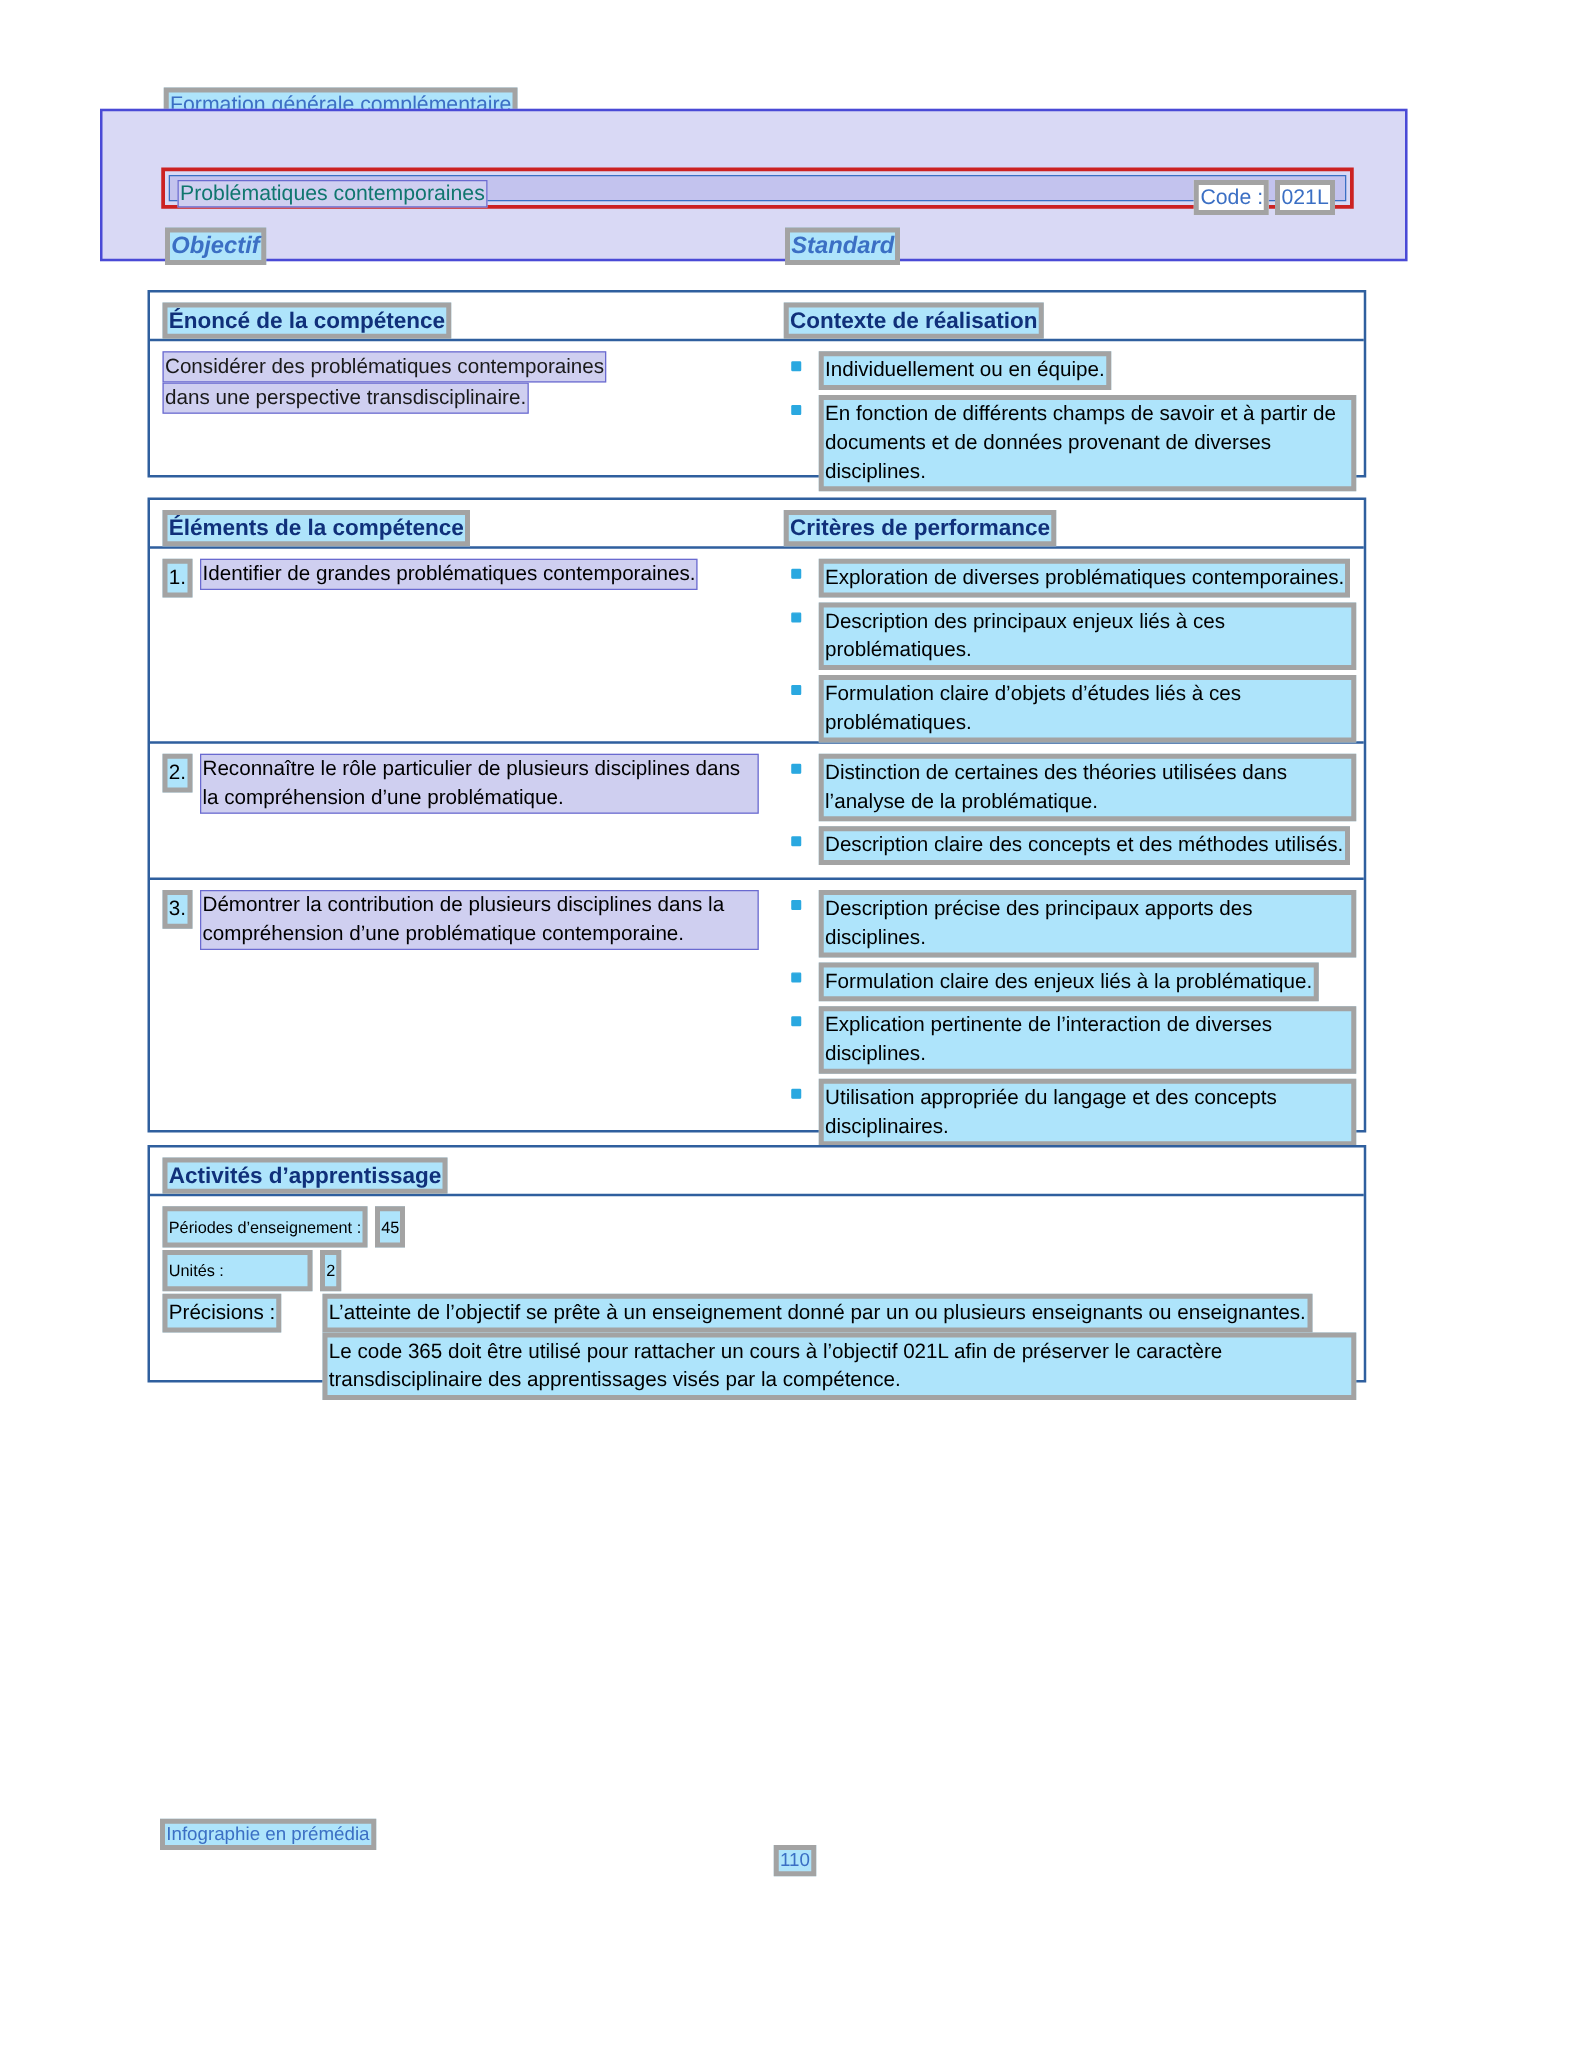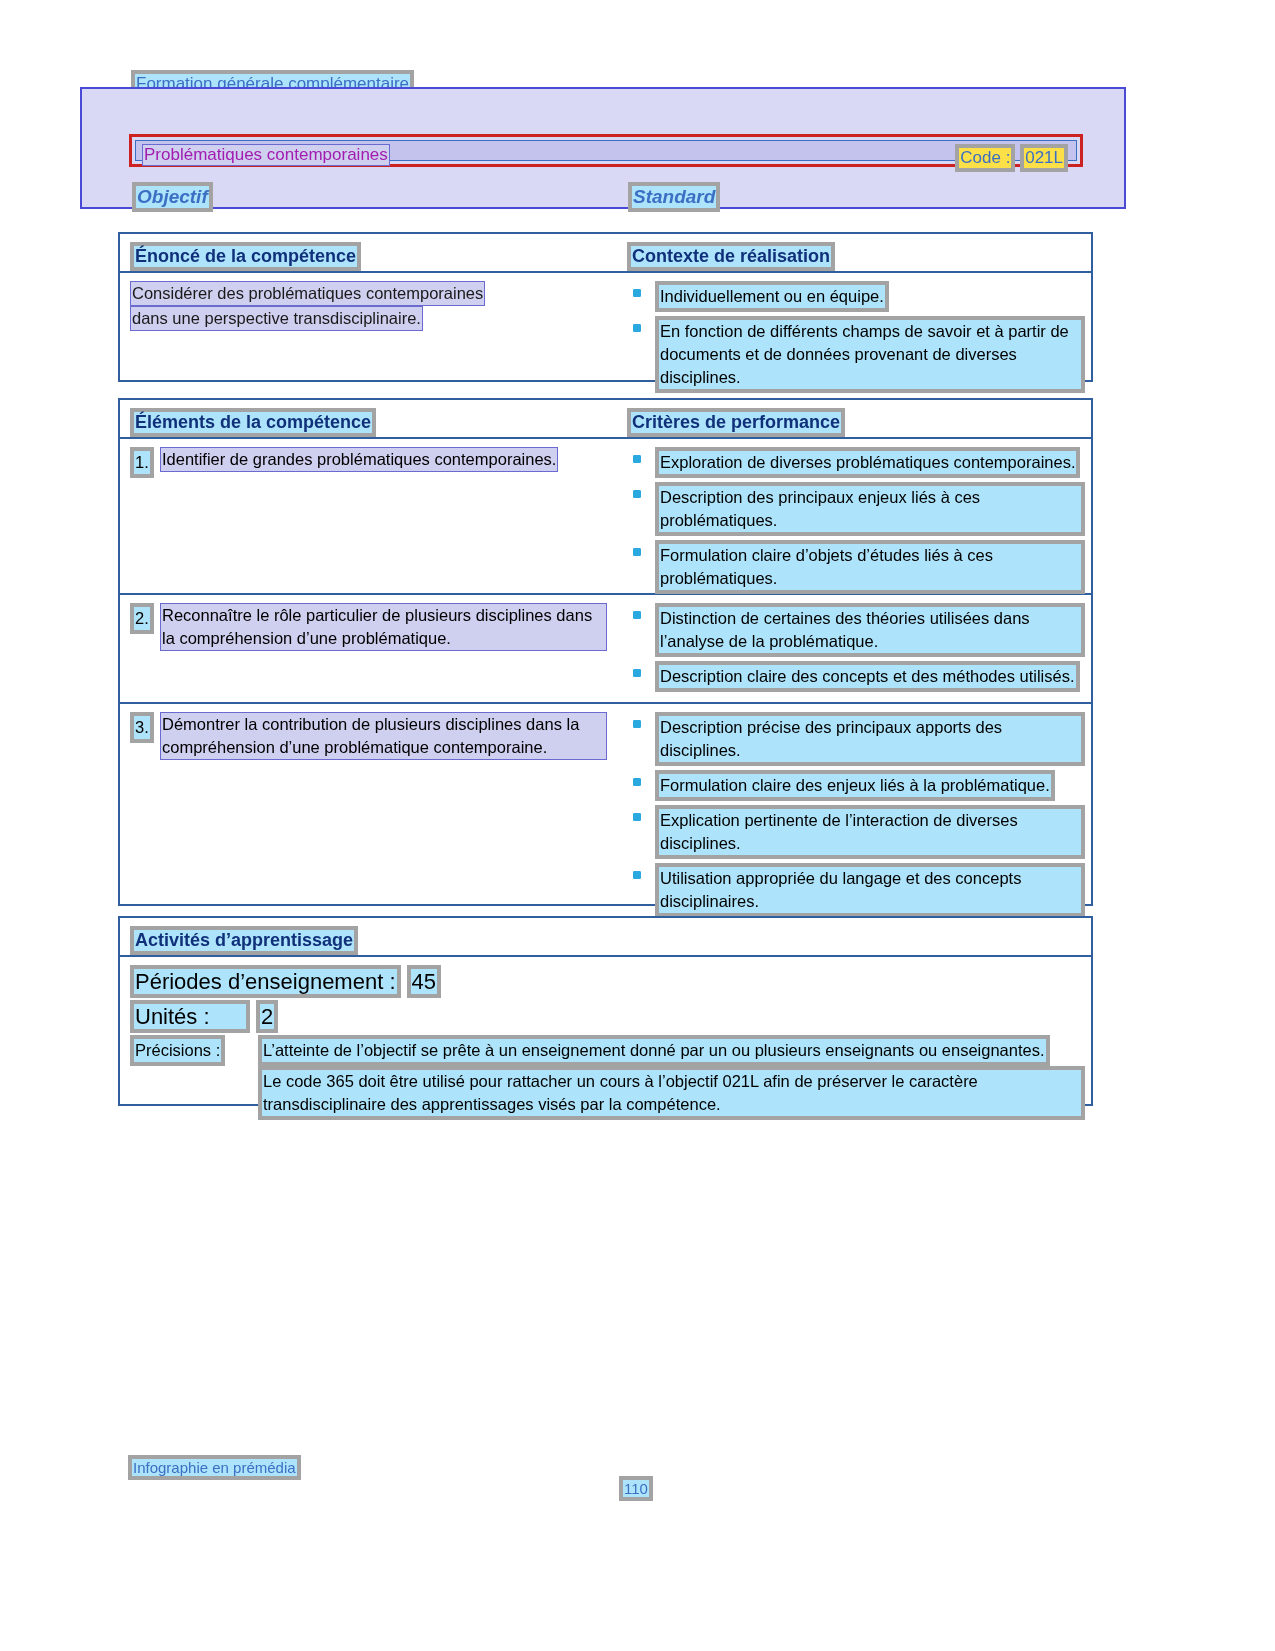--- a/index.html
+++ b/index.html
@@ -77,30 +77,30 @@
     bottom: 3px;
     border: 1px solid #3b6fc4;
     background: #c3c3ee;
     box-sizing: border-box;
   }
   .title-text {
     position: absolute;
     left: 6px;
     top: 3px;
     font-size: 17px;
-    color: #a21caf;
+    color: #0f766e;
   }
   .title-code {
     position: absolute;
     right: 8px;
     top: 3px;
     font-size: 17px;
     color: #3b6fc4;
   }
-  .title-code .hl { background: #fde047; }
+  .title-code .hl { background: #ffffff; }
 
   .objectif-row {
     position: absolute;
     left: 50px;
     top: 93px;
     width: 1000px;
     font-style: italic;
     font-weight: bold;
     font-size: 19px;
     color: #3b6fc4;
@@ -177,21 +177,21 @@
     line-height: 23px;
   }
   ol.elems li .num {
     position: absolute;
     left: 0;
     top: 0;
   }
 
   
   .act-line {
-    font-size: 22px;
+    font-size: 13px;
     line-height: 25px;
     margin-bottom: 2px;
   }
   .act-label { display: inline-block; }
   .act-val { margin-left: 6px; }
   .prec-block {
     position: relative;
     padding-left: 128px;
     font-size: 16.5px;
     line-height: 23px;

